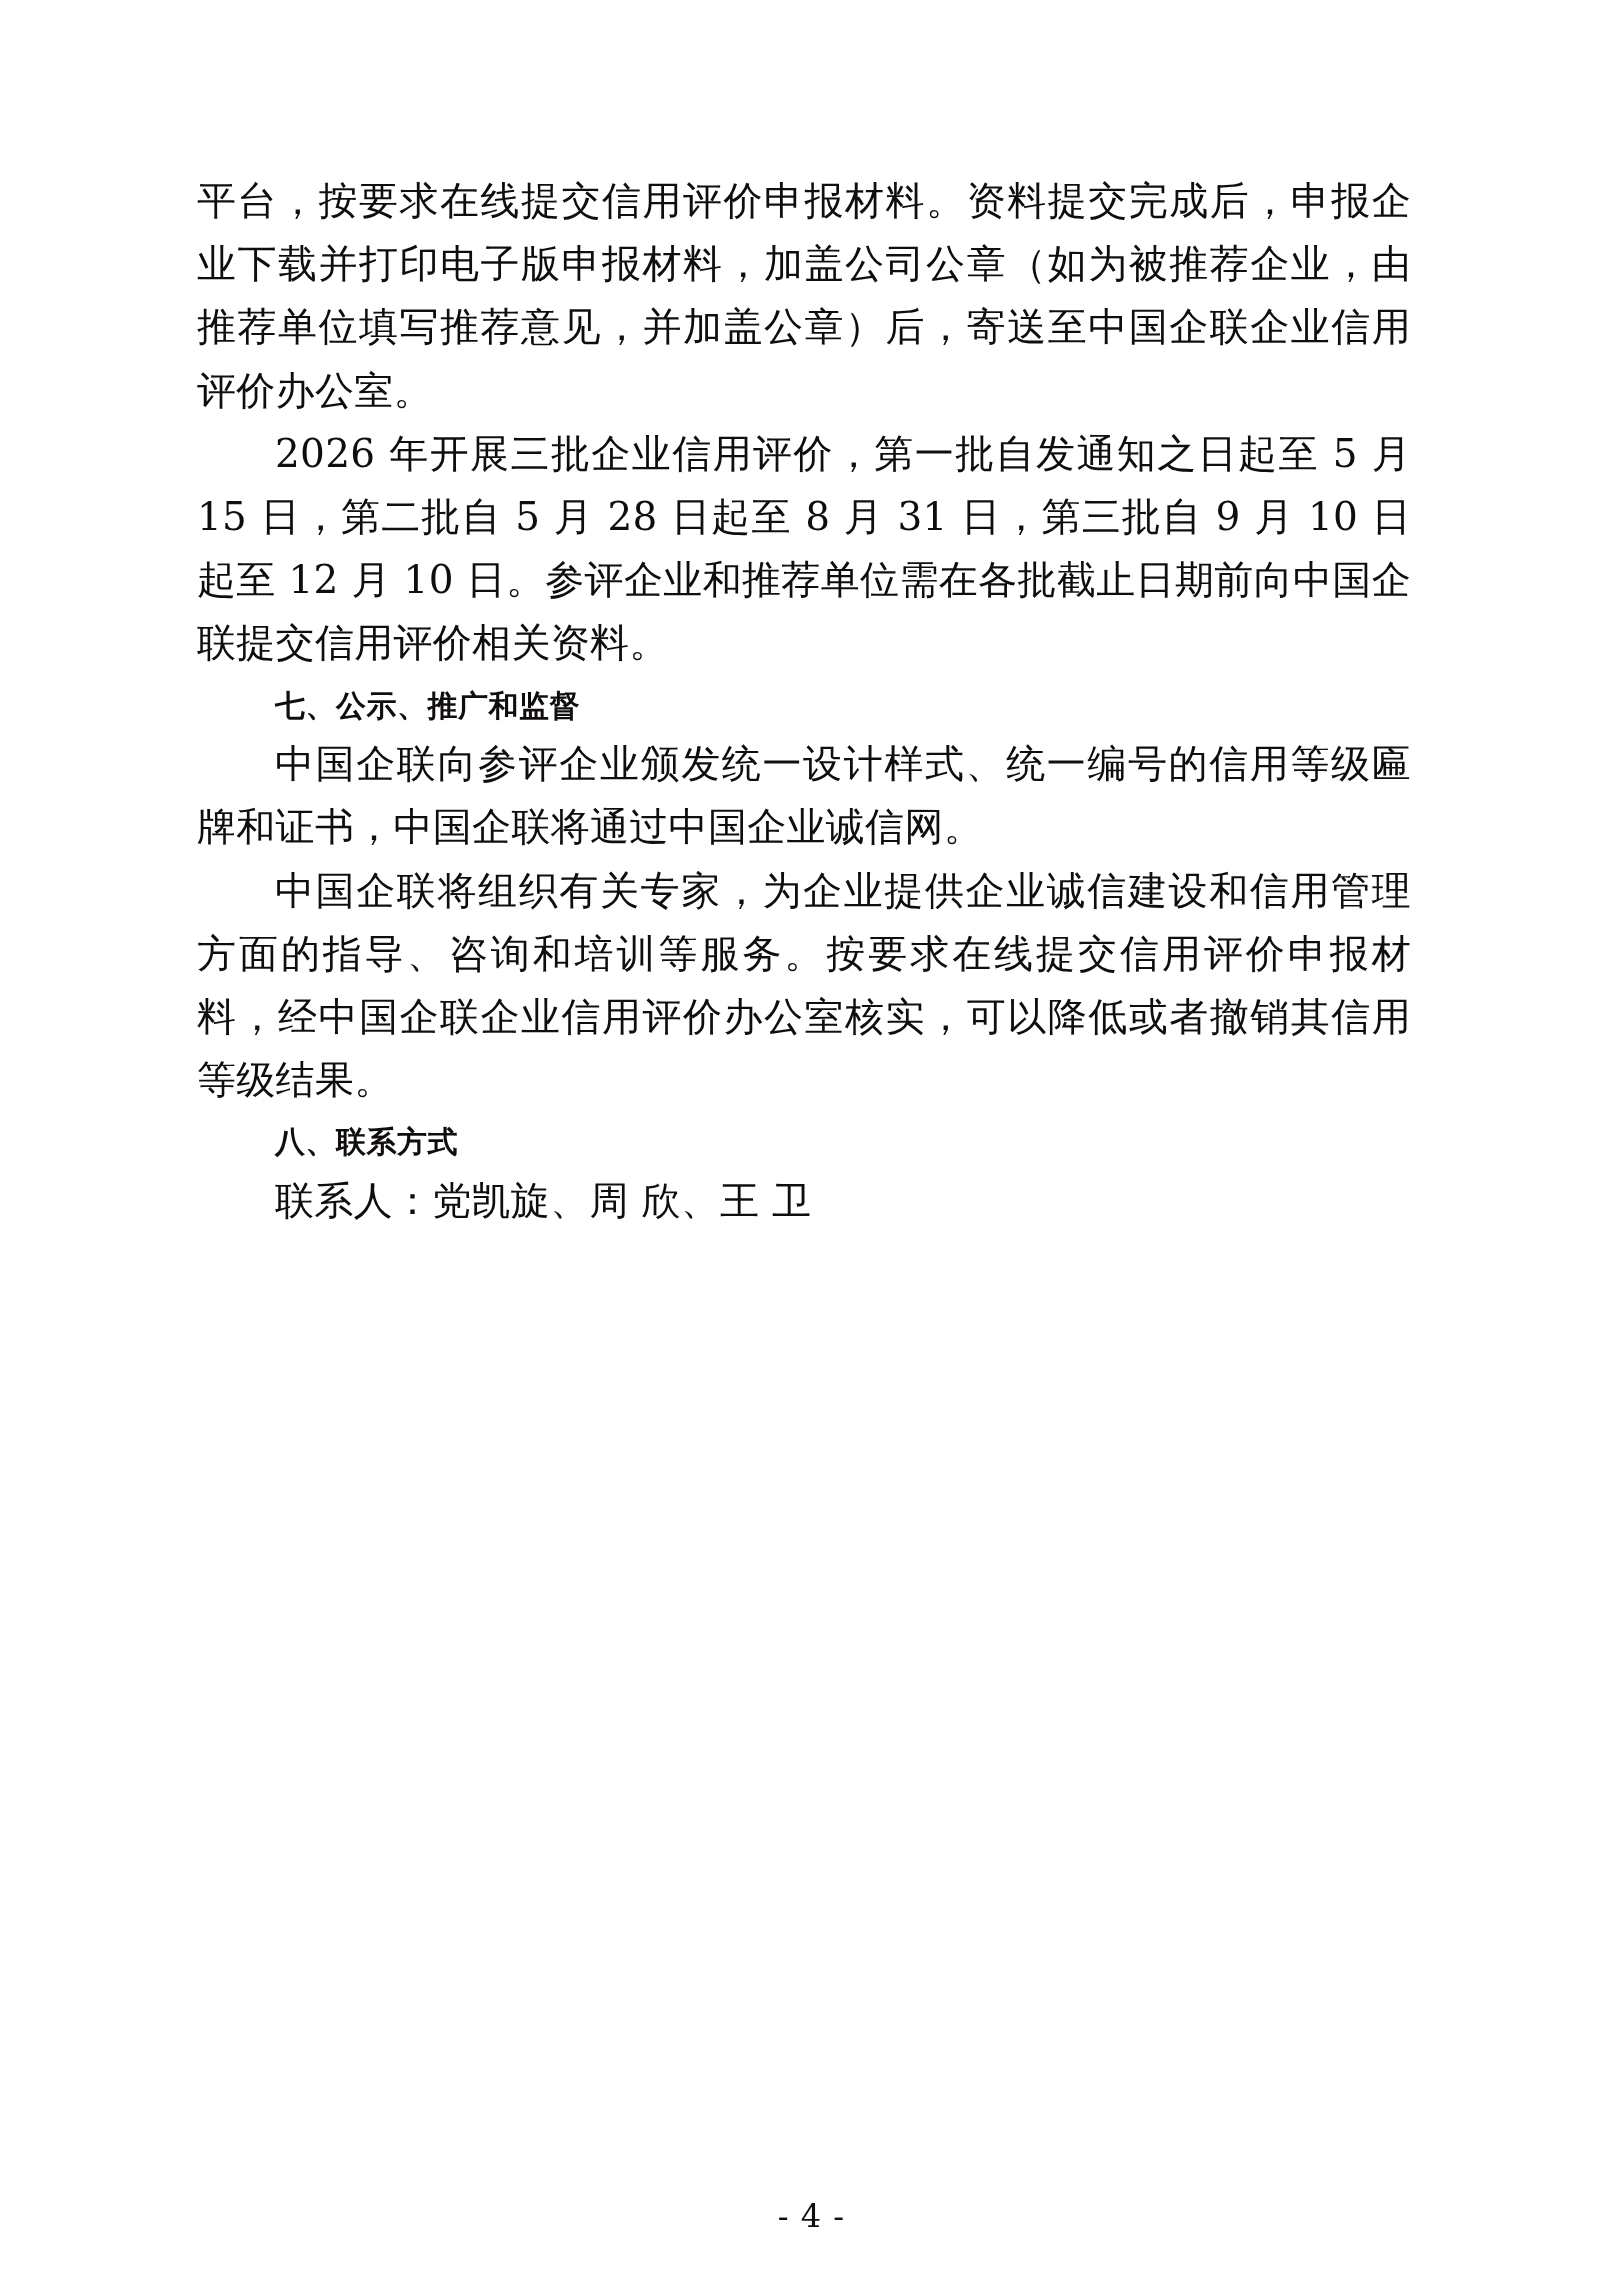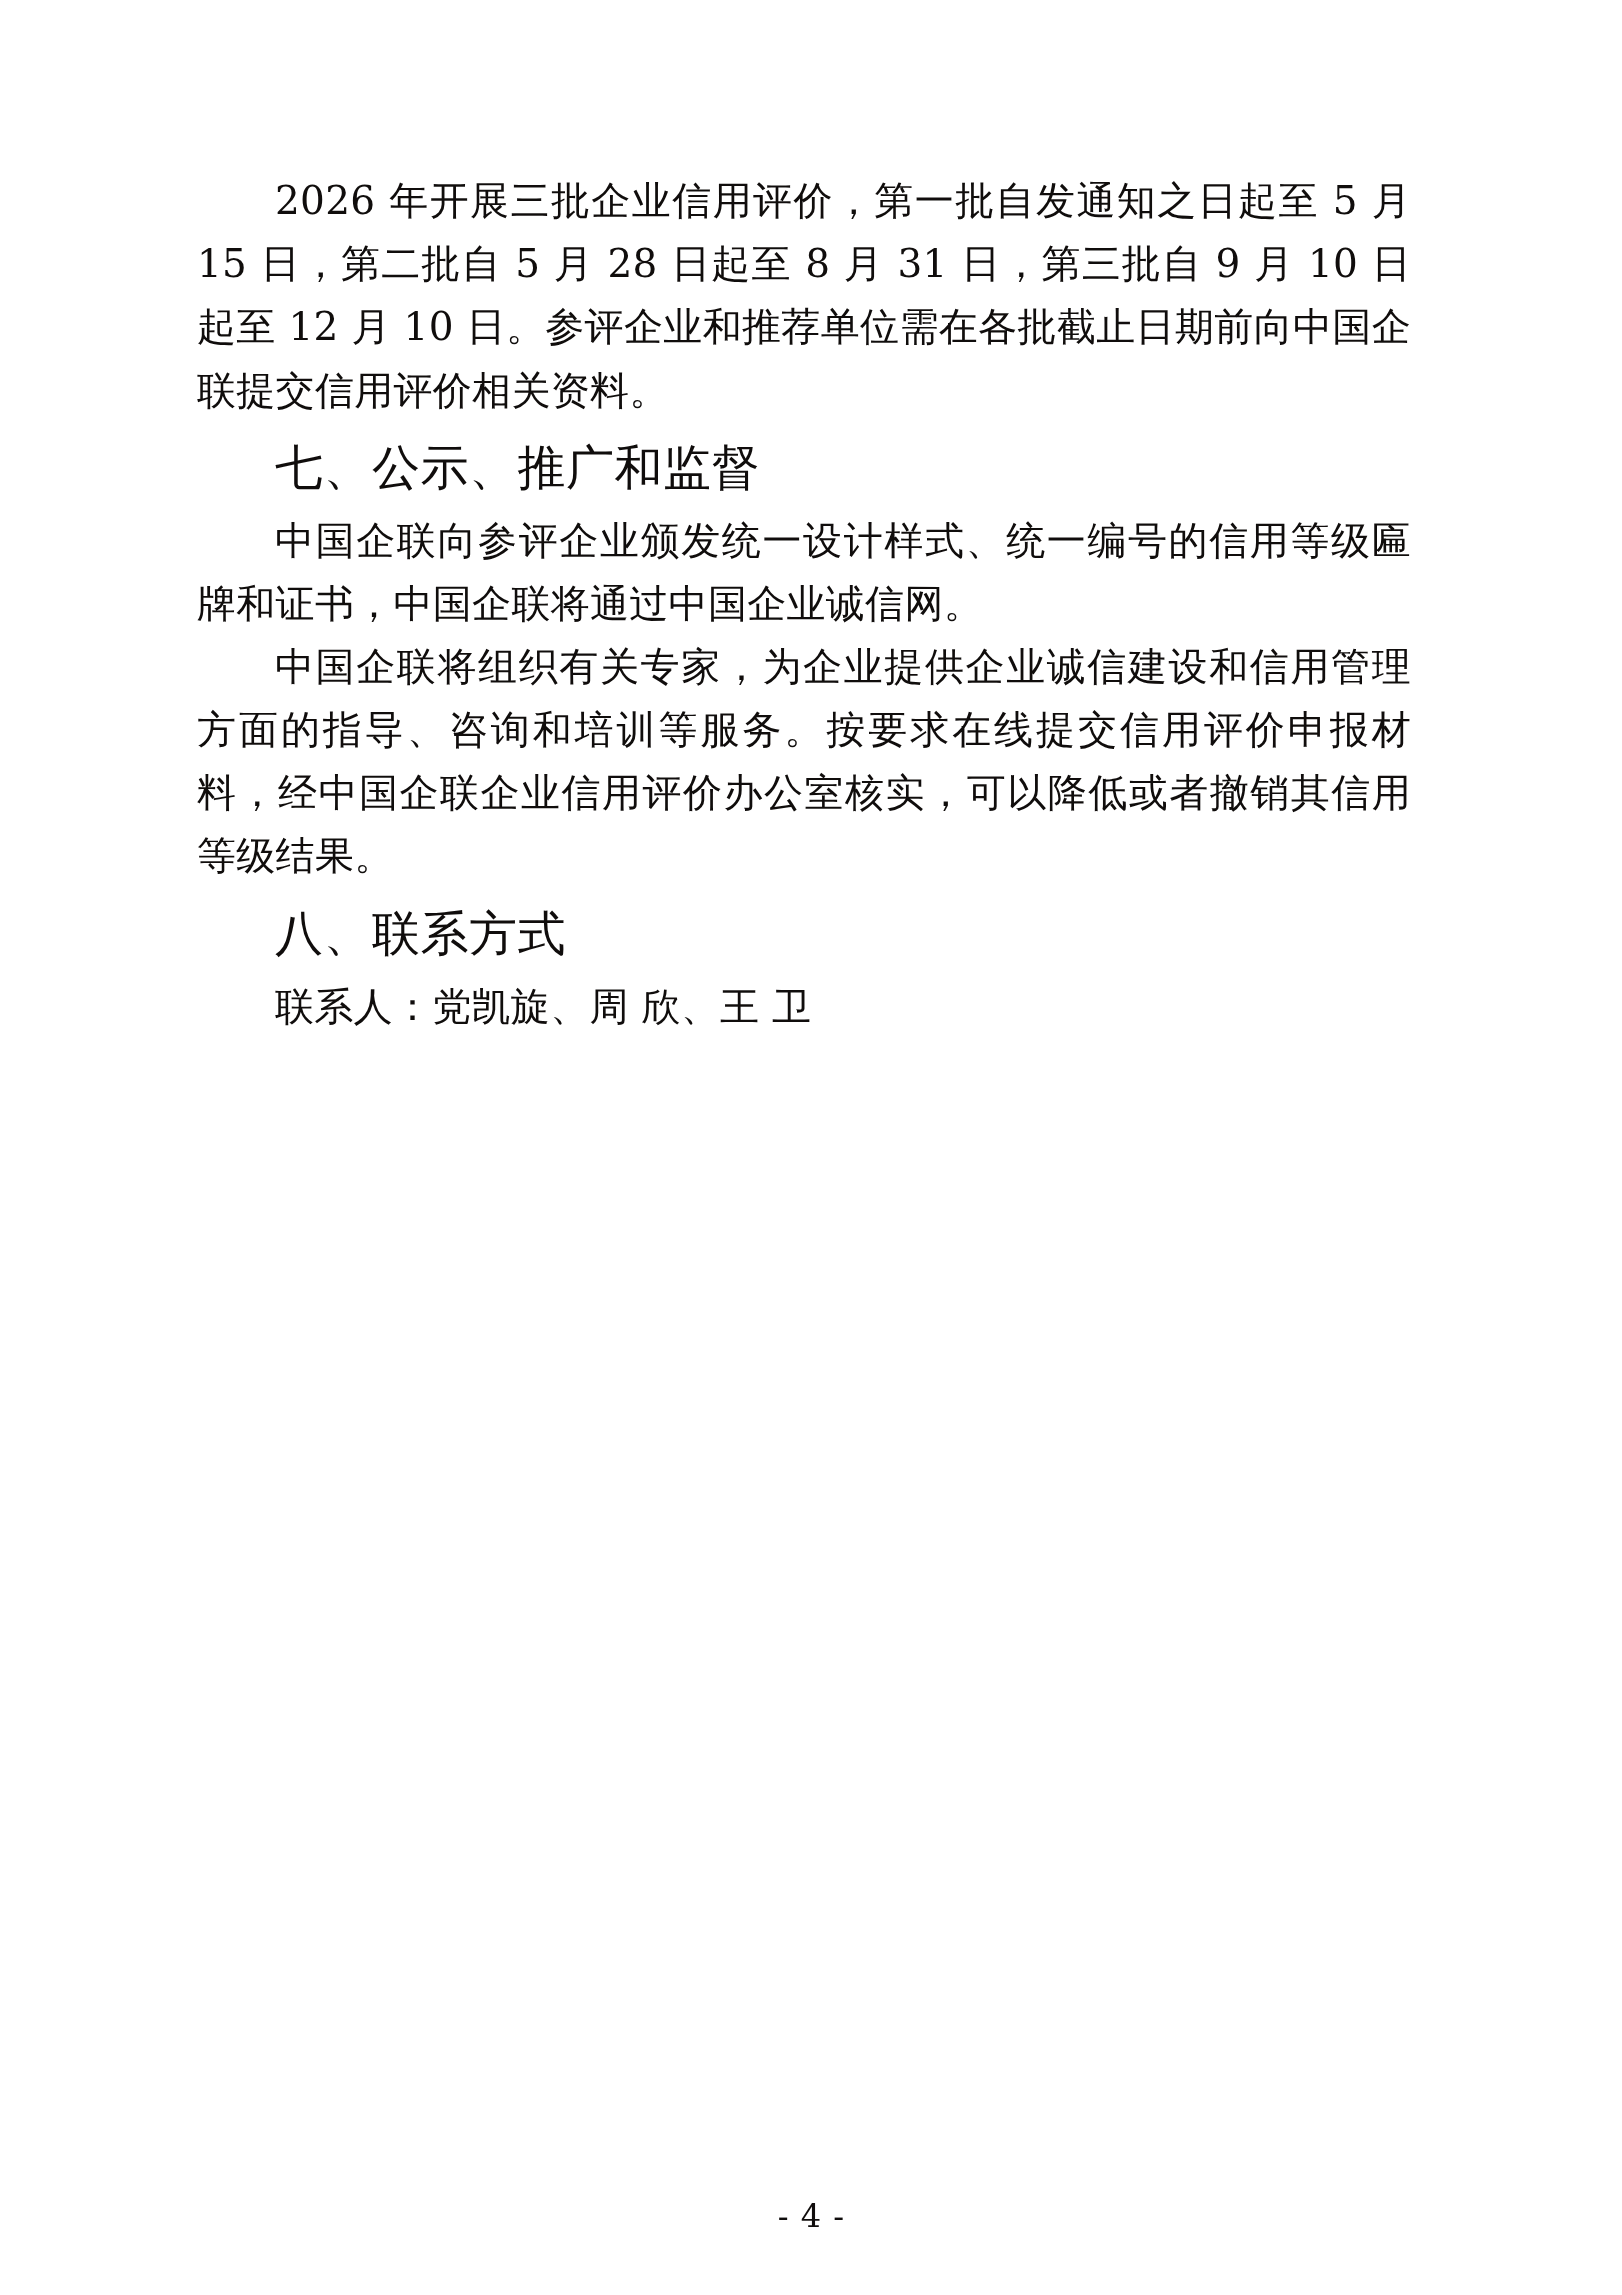--- a/index.html
+++ b/index.html
@@ -35,22 +35,22 @@
     margin: 0;
   }
   .para {
     text-indent: 78px;
   }
   .nohang {
     text-indent: 0;
   }
   .heading {
     font-family: "DejaVu Sans", "Liberation Sans", sans-serif;
-    font-weight: normal;
-    font-size: 48px;
+    font-weight: bold;
+    font-size: 30px;
     line-height: 1.62;
     text-indent: 78px;
     letter-spacing: 0.5px;
     margin: 7.2px 0 2px 0;
   }
   .footer {
     position: absolute;
     left: 0;
     bottom: 60px;
     width: 100%;
@@ -60,20 +60,21 @@
     color: #100d0c;
     letter-spacing: 1px;
   }
 </style>
 </head>
 <body>
 
 <div class="page">
   <div class="body-text">
 
+    <p class="para nohang">平台，按要求在线提交信用评价申报材料。资料提交完成后，申报企业下载并打印电子版申报材料，加盖公司公章（如为被推荐企业，由推荐单位填写推荐意见，并加盖公章）后，寄送至中国企联企业信用评价办公室。</p>
 
     <p class="para">2026 年开展三批企业信用评价，第一批自发通知之日起至 5 月 15 日，第二批自 5 月 28 日起至 8 月 31 日，第三批自 9 月 10 日起至 12 月 10 日。参评企业和推荐单位需在各批截止日期前向中国企联提交信用评价相关资料。</p>
 
     <h2 class="heading">七、公示、推广和监督</h2>
 
 
     <p class="para">中国企联向参评企业颁发统一设计样式、统一编号的信用等级匾牌和证书，中国企联将通过中国企业诚信网。</p>
 
 
     <p class="para">中国企联将组织有关专家，为企业提供企业诚信建设和信用管理方面的指导、咨询和培训等服务。按要求在线提交信用评价申报材料，经中国企联企业信用评价办公室核实，可以降低或者撤销其信用等级结果。</p>

